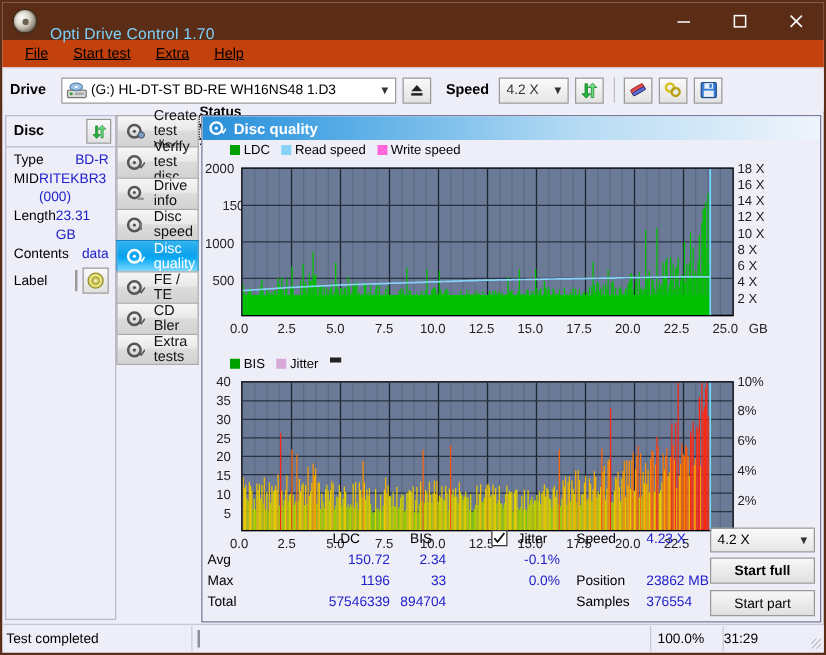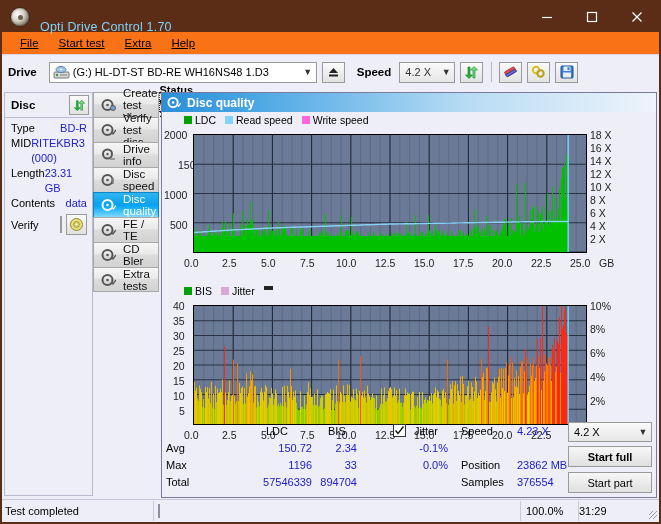--- a/index.html
+++ b/index.html
@@ -53,21 +53,21 @@
   .win-btn {
     width: 45px; height: 30px;
     display: flex; align-items: center; justify-content: center;
     color: #fff; font-size: 13px;
   }
   .win-btn svg { display:block; }
 
   
   .menubar {
     height: 22px;
-    background: #f97316;
+    background: #c2410c;
     display: flex; align-items: center;
     padding-left: 8px;
     font-size: 11.5px;
     color: #000;
   }
   .menu-item { padding: 0 10px; }
   .menu-item u { text-decoration: underline; }
 
   
   .drivebar {
@@ -427,21 +427,21 @@
           </div>
           <div class="disc-row">
             <span class="k">Length</span>
             <span class="v">23.31 GB</span>
           </div>
           <div class="disc-row">
             <span class="k">Contents</span>
             <span class="v">data</span>
           </div>
           <div class="label-row">
-            <span class="k">Verify</span>
+            <span class="k">Label</span>
             <div class="label-input"></div>
             <div class="cd-btn">
               <svg width="15" height="15" viewBox="0 0 15 15">
                 <circle cx="7.5" cy="7.5" r="6" fill="#e8e07a" stroke="#8f8a2a"></circle>
                 <circle cx="7.5" cy="7.5" r="3" fill="#cfc85f" stroke="#8f8a2a" stroke-width=".6"></circle>
                 <circle cx="7.5" cy="7.5" r="1.2" fill="#f6f3cf"></circle>
               </svg>
             </div>
           </div>
         </div>

